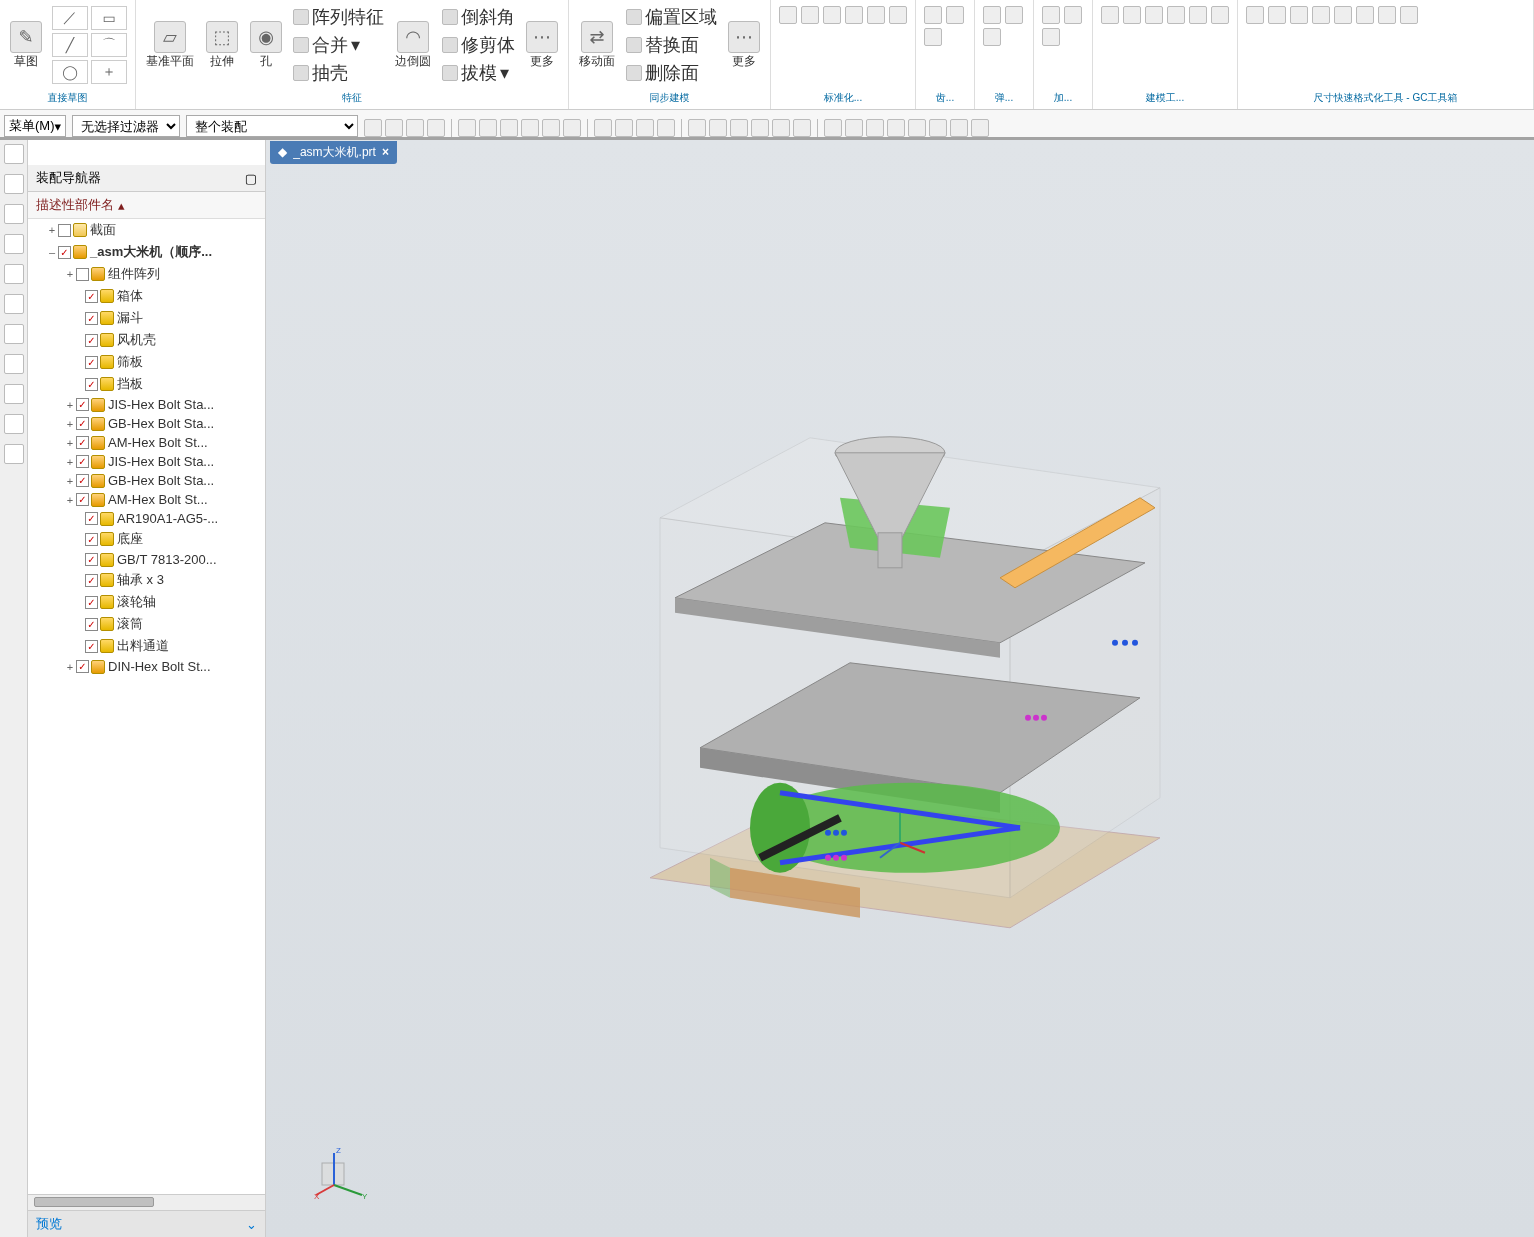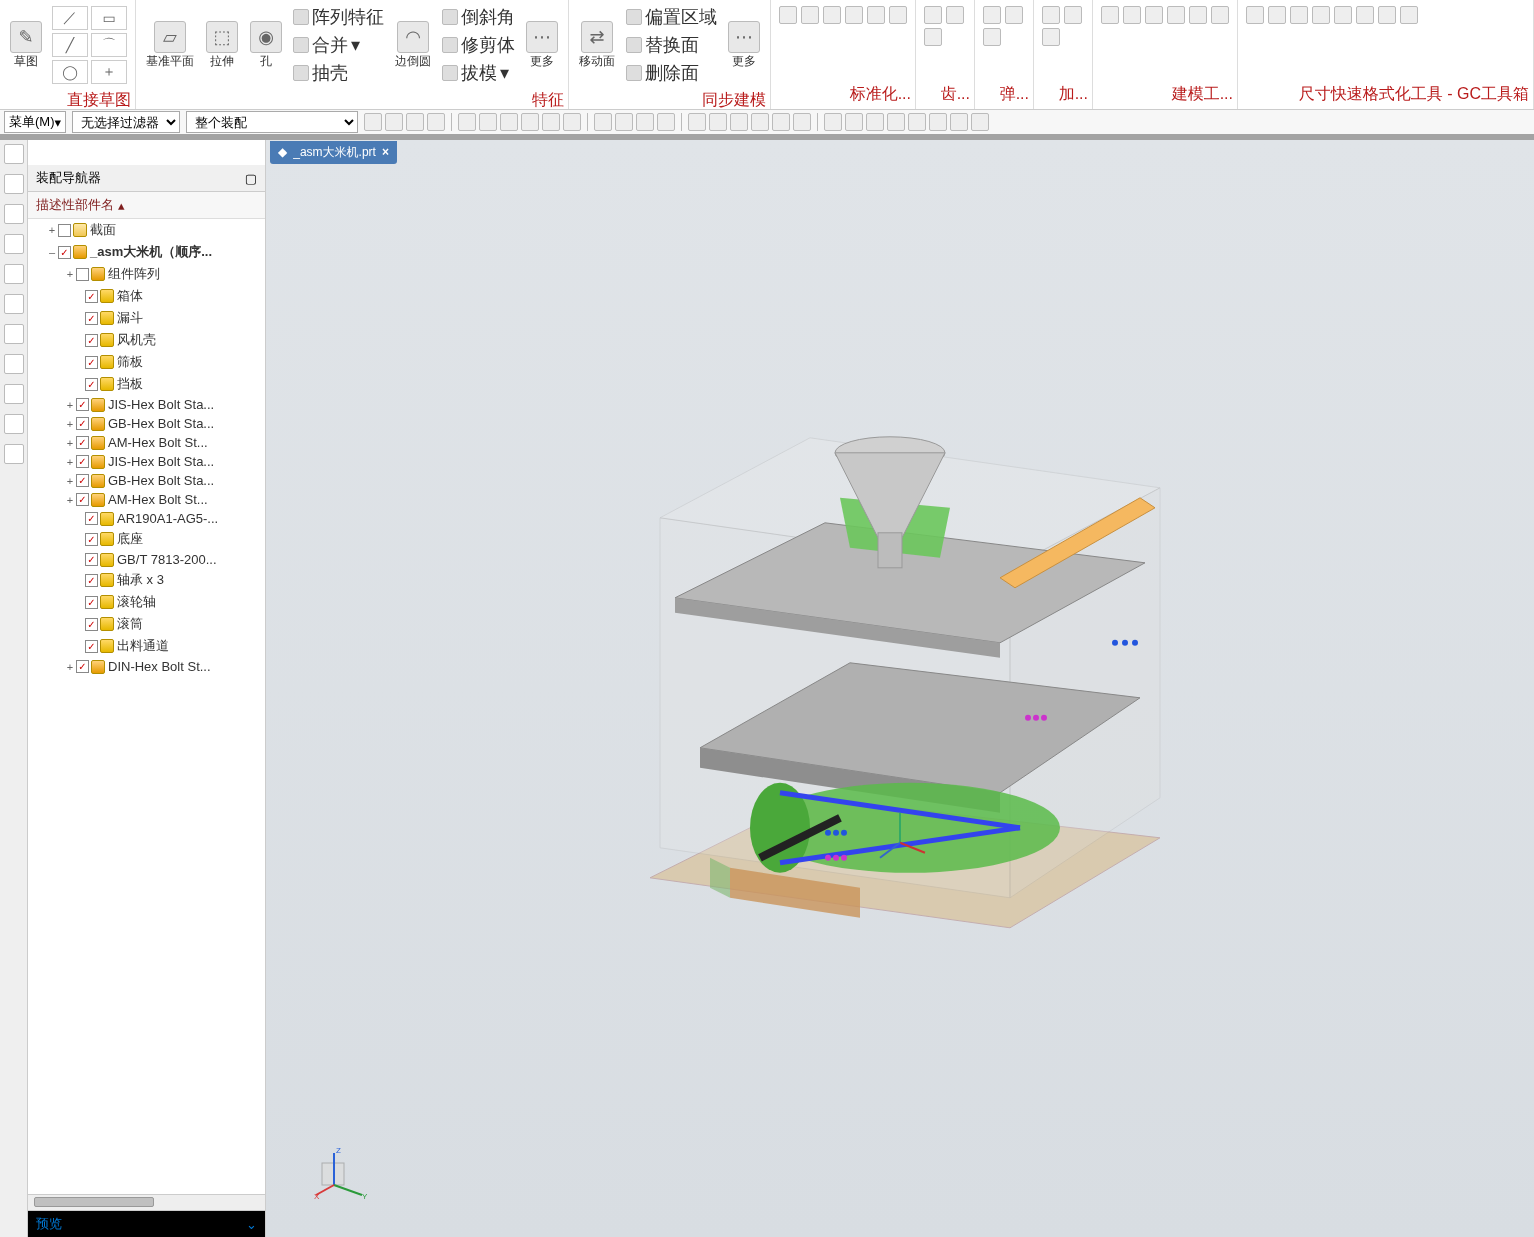--- a/index.html
+++ b/index.html
@@ -2,34 +2,34 @@
 <html><head>
 <meta charset="utf-8">
 <style>
 * { box-sizing: border-box; margin: 0; padding: 0; font-family: "Microsoft YaHei", Arial, sans-serif; }
 body { background: #f0f0f0; overflow: hidden; width: 1534px; height: 1237px; position: relative; }
 
 
 .ribbon { background: #fff; border-bottom: 1px solid #ccc; height: 110px; display: flex; }
 .ribbon-group { border-right: 1px solid #ddd; padding: 2px 4px; display: flex; flex-direction: column; justify-content: space-between; height: 100%; }
 .ribbon-group-content { display: flex; align-items: flex-start; flex: 1; }
-.ribbon-group-label { text-align: right; font-size: 16px; color: #b91c1c; padding: 2px 0; white-space: nowrap; }
+.ribbon-group-label { text-align: center; font-size: 10px; color: #0369a1; padding: 2px 0; white-space: nowrap; }
 .rib-btn-lg { display: flex; flex-direction: column; align-items: center; justify-content: center; padding: 2px 6px; cursor: pointer; height: 85px; min-width: 40px; }
 .rib-ico { width: 32px; height: 32px; background: #e8e8e8; border: 1px solid #bbb; border-radius: 3px; margin-bottom: 2px; display:flex;align-items:center;justify-content:center;font-size:18px;color:#666;}
 .rib-lbl { font-size: 12px; color: #333; text-align: center; line-height: 1.1; }
 .rib-col { display: flex; flex-direction: column; gap: 2px; padding: 2px; }
 .rib-row-sm { display: flex; align-items: center; gap: 3px; font-size: 18px; color: #333; padding: 1px 3px; cursor: pointer; white-space: nowrap; }
 .rib-ico-sm { width: 16px; height: 16px; background: #dedede; border: 1px solid #bbb; border-radius: 2px; flex-shrink: 0; }
 .rib-grid-ico { display: grid; grid-template-columns: repeat(2, 36px); gap: 3px; padding: 4px; }
 .rib-grid-ico .cell { width: 36px; height: 24px; border: 1px solid #ccc; display:flex;align-items:center;justify-content:center;font-size:14px;color:#666;cursor:pointer; }
 .rib-iconstrip{display:flex;flex-wrap:wrap;gap:4px;padding:4px;max-width:180px;}
 .rib-iconstrip .ic{width:18px;height:18px;border:1px solid #bbb;background:#eee;border-radius:2px;cursor:pointer;}
 
 
-.toolbar2 { background: #f7f7f7; border-bottom: 6px solid #a3a3a3; height: 30px; display: flex; align-items: center; padding: 0 4px; gap: 6px; }
+.toolbar2 { background: #f7f7f7; border-bottom: 3px solid #a3a3a3; height: 30px; display: flex; align-items: flex-end; padding: 0 4px; gap: 6px; }
 .toolbar2 select, .toolbar2 .menu-btn { font-size: 13px; height: 22px; border: 1px solid #aaa; background: #fff; padding: 0 4px; }
 .toolbar2 .menu-btn { display: flex; align-items: center; cursor: pointer; }
 .tb2-icons { display: flex; gap: 3px; }
 .tb2-icons .ic { width: 18px; height: 18px; border: 1px solid #bbb; background: #eee; border-radius: 2px; cursor: pointer; }
 .tb2-icons .sep { width: 1px; height: 18px; background: #bbb; margin: 0 3px; }
 
 
 .main { display: flex; height: calc(100% - 140px); }
 .leftrail { width: 28px; background: #efefef; border-right: 1px solid #ccc; display: flex; flex-direction: column; align-items: center; padding-top: 4px; gap: 10px; }
 .leftrail .ic { width: 20px; height: 20px; border: 1px solid #bbb; background: #fff; border-radius: 2px; cursor: pointer; }
@@ -38,21 +38,21 @@
 .nav-title { background: #f0f0f0; border-bottom: 1px solid #ccc; padding: 4px 8px; font-size: 13px; display: flex; justify-content: space-between; align-items: center; margin-top: 25px; }
 .nav-header { background: #f7f7f7; border-bottom: 1px solid #ddd; padding: 4px 8px; font-size: 13px; color: #7f1d1d; display:flex;align-items:center;gap:4px;}
 .tree { flex: 1; overflow: auto; font-size: 13px; color: #333; }
 .tree-item { display: flex; align-items: center; padding: 2px 4px; white-space: nowrap; cursor: pointer; } .indent1 { padding-left: 18px; } .indent2 { padding-left: 36px; } .indent3 { padding-left: 45px; }
 .exp { width: 12px; display:inline-block; color:#666; font-size:11px; text-align:center; }
 .chk { width: 13px; height: 13px; border: 1px solid #888; background: #fff; margin-right: 2px; display:inline-flex;align-items:center;justify-content:center;font-size:10px;color:#c00;}
 .chk.on::after{content:"✓";}
 .fico { width: 14px; height: 14px; background: linear-gradient(#ffd966,#e6b800); border: 1px solid #b38f00; border-radius: 2px; margin-right: 3px; flex-shrink:0;}
 .fico.folder{background:linear-gradient(#ffe9a8,#f0c755);}
 .fico.asm{background:linear-gradient(#ffd27a,#e69a00);}
-.preview-bar { background: #000000; border-top: 1px solid #ccc; padding: 4px 8px; font-size: 13px; color: #0078d4; display:flex;justify-content:space-between;align-items:center;}
+.preview-bar { background: #e5e5e5; border-top: 1px solid #ccc; padding: 4px 8px; font-size: 13px; color: #0078d4; display:flex;justify-content:space-between;align-items:center;}
 .hscroll{height:16px;background:#eee;border-top:1px solid #ccc;position:relative;}
 .hscroll .thumb{position:absolute;left:6px;top:2px;width:120px;height:10px;background:#c0c0c0;border:1px solid #999;border-radius:2px;}
 
 .viewport { flex: 1; background: linear-gradient(#e0e4e8, #d8dde2); position: relative; overflow: hidden; }
 .tab-bar { position: absolute; top: 0; left: 0; height: 24px; display: flex; align-items: center; }
 .tab { background: #4a7bb5; color: #fff; font-size: 12px; padding: 3px 8px; display: flex; align-items: center; gap: 6px; border-radius: 0 0 3px 3px; margin-left: 4px; }
 .tab .x { cursor: pointer; font-weight: bold; }
 .triad { position: absolute; left: 48px; bottom: 36px; width: 60px; height: 60px; }
 
 

